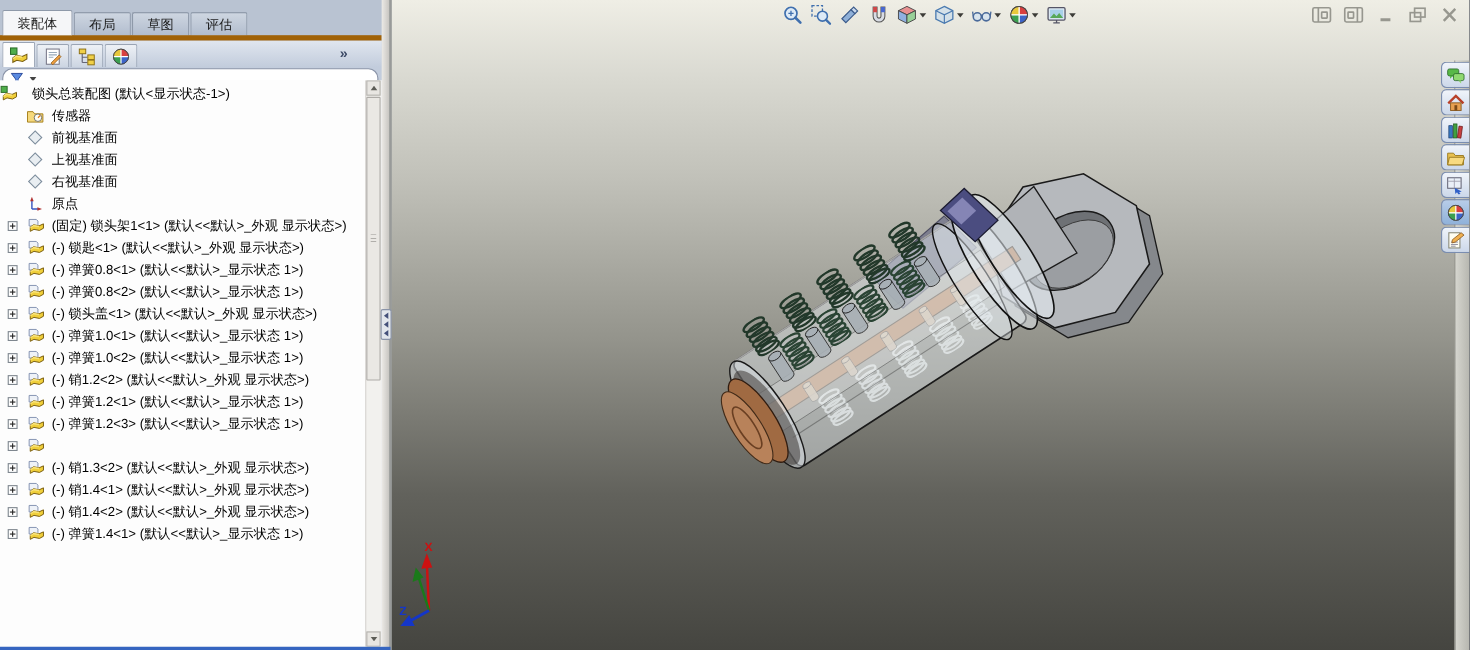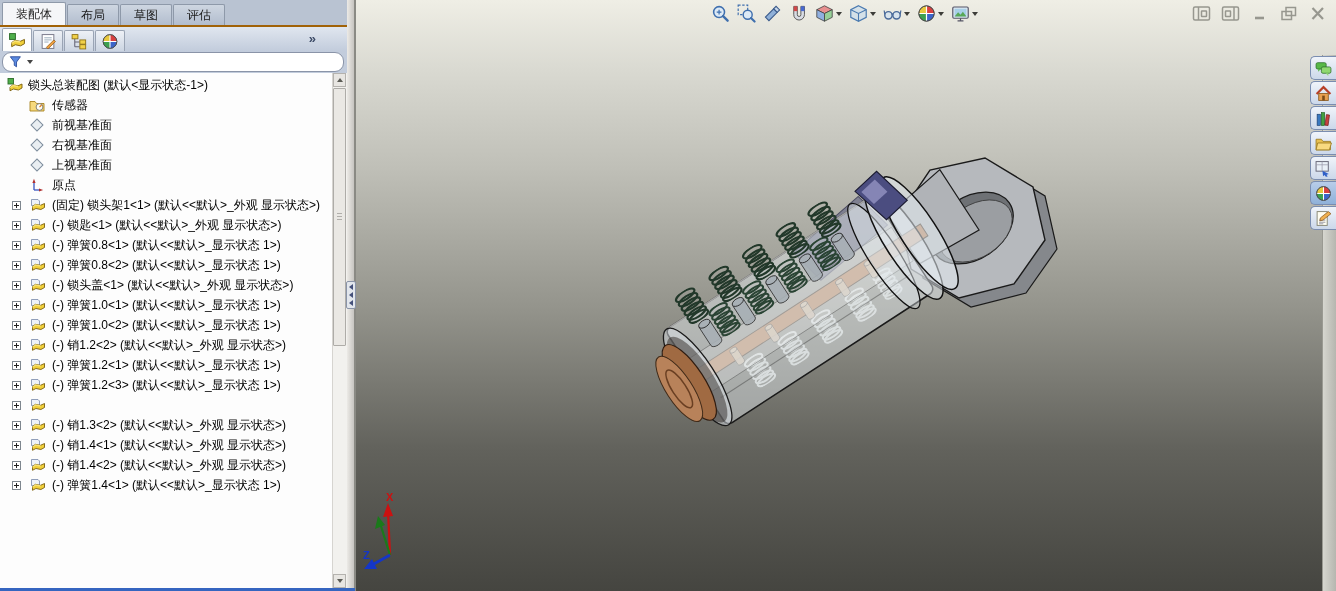--- a/index.html
+++ b/index.html
@@ -32,21 +32,21 @@
      border-radius:5px 0 0 5px;background:linear-gradient(#f0f4fa,#ccd8ea);
      display:flex;align-items:center;justify-content:center;box-sizing:border-box;}
   .ttab.active{background:linear-gradient(#b8cde9,#8fb1d9);}
   .ttab svg{width:17px;height:17px}
 
   
   .triad{position:absolute;left:6px;bottom:20px;}
 
   
   .leftpanel{position:absolute;left:0;top:0;width:347px;height:100%;background:#c2ccdc;}
-  .cmdtabs{height:27px;background:#b9c3d2;border-bottom:2px solid #a16207;
+  .cmdtabs{height:37px;background:#b9c3d2;border-bottom:5px solid #a16207;
      display:flex;align-items:flex-end;padding-left:2px;box-sizing:border-box;}
   .cmdtab{height:20px;line-height:20px;padding:0 13px;text-align:center;
      background:linear-gradient(#ced6e1,#b2bdce);border:1px solid #8e99a9;border-bottom:none;
      margin-right:1px;border-radius:2px 2px 0 0;color:#1c1c1c;}
   .cmdtab.active{background:#f5f6f8;height:22px;line-height:22px;}
 
   .paneltabs{height:24px;background:linear-gradient(#e0e6ef,#c2ccdc);
      display:flex;align-items:flex-end;padding-left:2px;position:relative;}
   .ptab{width:30px;height:21px;display:flex;align-items:center;justify-content:center;
      border:1px solid #9aa4b4;border-bottom:none;background:linear-gradient(#eef1f6,#ccd5e2);
@@ -57,22 +57,22 @@
 
   .filterrow{height:22px;background:#c2ccdc;padding:1px 3px 0 2px;box-sizing:border-box;}
   .filterpill{height:18px;border:1px solid #8a94a8;border-radius:9px;background:#fff;
      display:flex;align-items:center;padding-left:6px;gap:4px;}
   .filterpill svg{width:14px;height:14px}
   .fcaret{width:0;height:0;border-left:3.5px solid transparent;border-right:3.5px solid transparent;border-top:4px solid #444;}
 
   .tree{position:absolute;top:73px;left:0;right:0;bottom:3px;background:#fdfdfd;overflow:hidden;}
   .tree-inner{position:absolute;left:0;top:0;right:14px;bottom:0;padding-top:2px;overflow:hidden;}
   .tree-row{display:flex;align-items:center;height:20px;white-space:nowrap;}
-  .tree-root-row{padding-left:7px;gap:4px}
-  .tree-item{padding-left:9px;gap:6px}
+  .tree-root-row{padding-left:0;gap:12px}
+  .tree-item{padding-left:4px;gap:6px}
   .plus-slot{width:14px;display:flex;justify-content:center;flex:none;}
   .plusbox{width:9px;height:9px;box-sizing:border-box;border:1px solid #7f878f;
      background:linear-gradient(#222,#222) 50% 50%/5px 1px no-repeat,
                 linear-gradient(#222,#222) 50% 50%/1px 5px no-repeat,#fff;}
   .row-icon{width:17px;height:16px;flex:none}
   .row-icon svg{width:16px;height:16px}
   .row-label{color:#000;}
 
   
   .scrollbar{position:absolute;right:0;top:0;bottom:0;width:14px;background:#f2f1ee;border-left:1px solid #d6d4d0;}
@@ -592,31 +592,31 @@
               <span class="row-label">前视基准面</span>
             </div>
 
             <div class="tree-row tree-item">
               <span class="plus-slot"></span>
               <span class="row-icon">
                 <svg>
                   <use href="#sym-plane"></use>
                 </svg>
               </span>
+              <span class="row-label">上视基准面</span>
+            </div>
+
+            <div class="tree-row tree-item">
+              <span class="plus-slot"></span>
+              <span class="row-icon">
+                <svg>
+                  <use href="#sym-plane"></use>
+                </svg>
+              </span>
               <span class="row-label">右视基准面</span>
-            </div>
-
-            <div class="tree-row tree-item">
-              <span class="plus-slot"></span>
-              <span class="row-icon">
-                <svg>
-                  <use href="#sym-plane"></use>
-                </svg>
-              </span>
-              <span class="row-label">上视基准面</span>
             </div>
 
             <div class="tree-row tree-item">
               <span class="plus-slot"></span>
               <span class="row-icon">
                 <svg>
                   <use href="#sym-origin"></use>
                 </svg>
               </span>
               <span class="row-label">原点</span>

